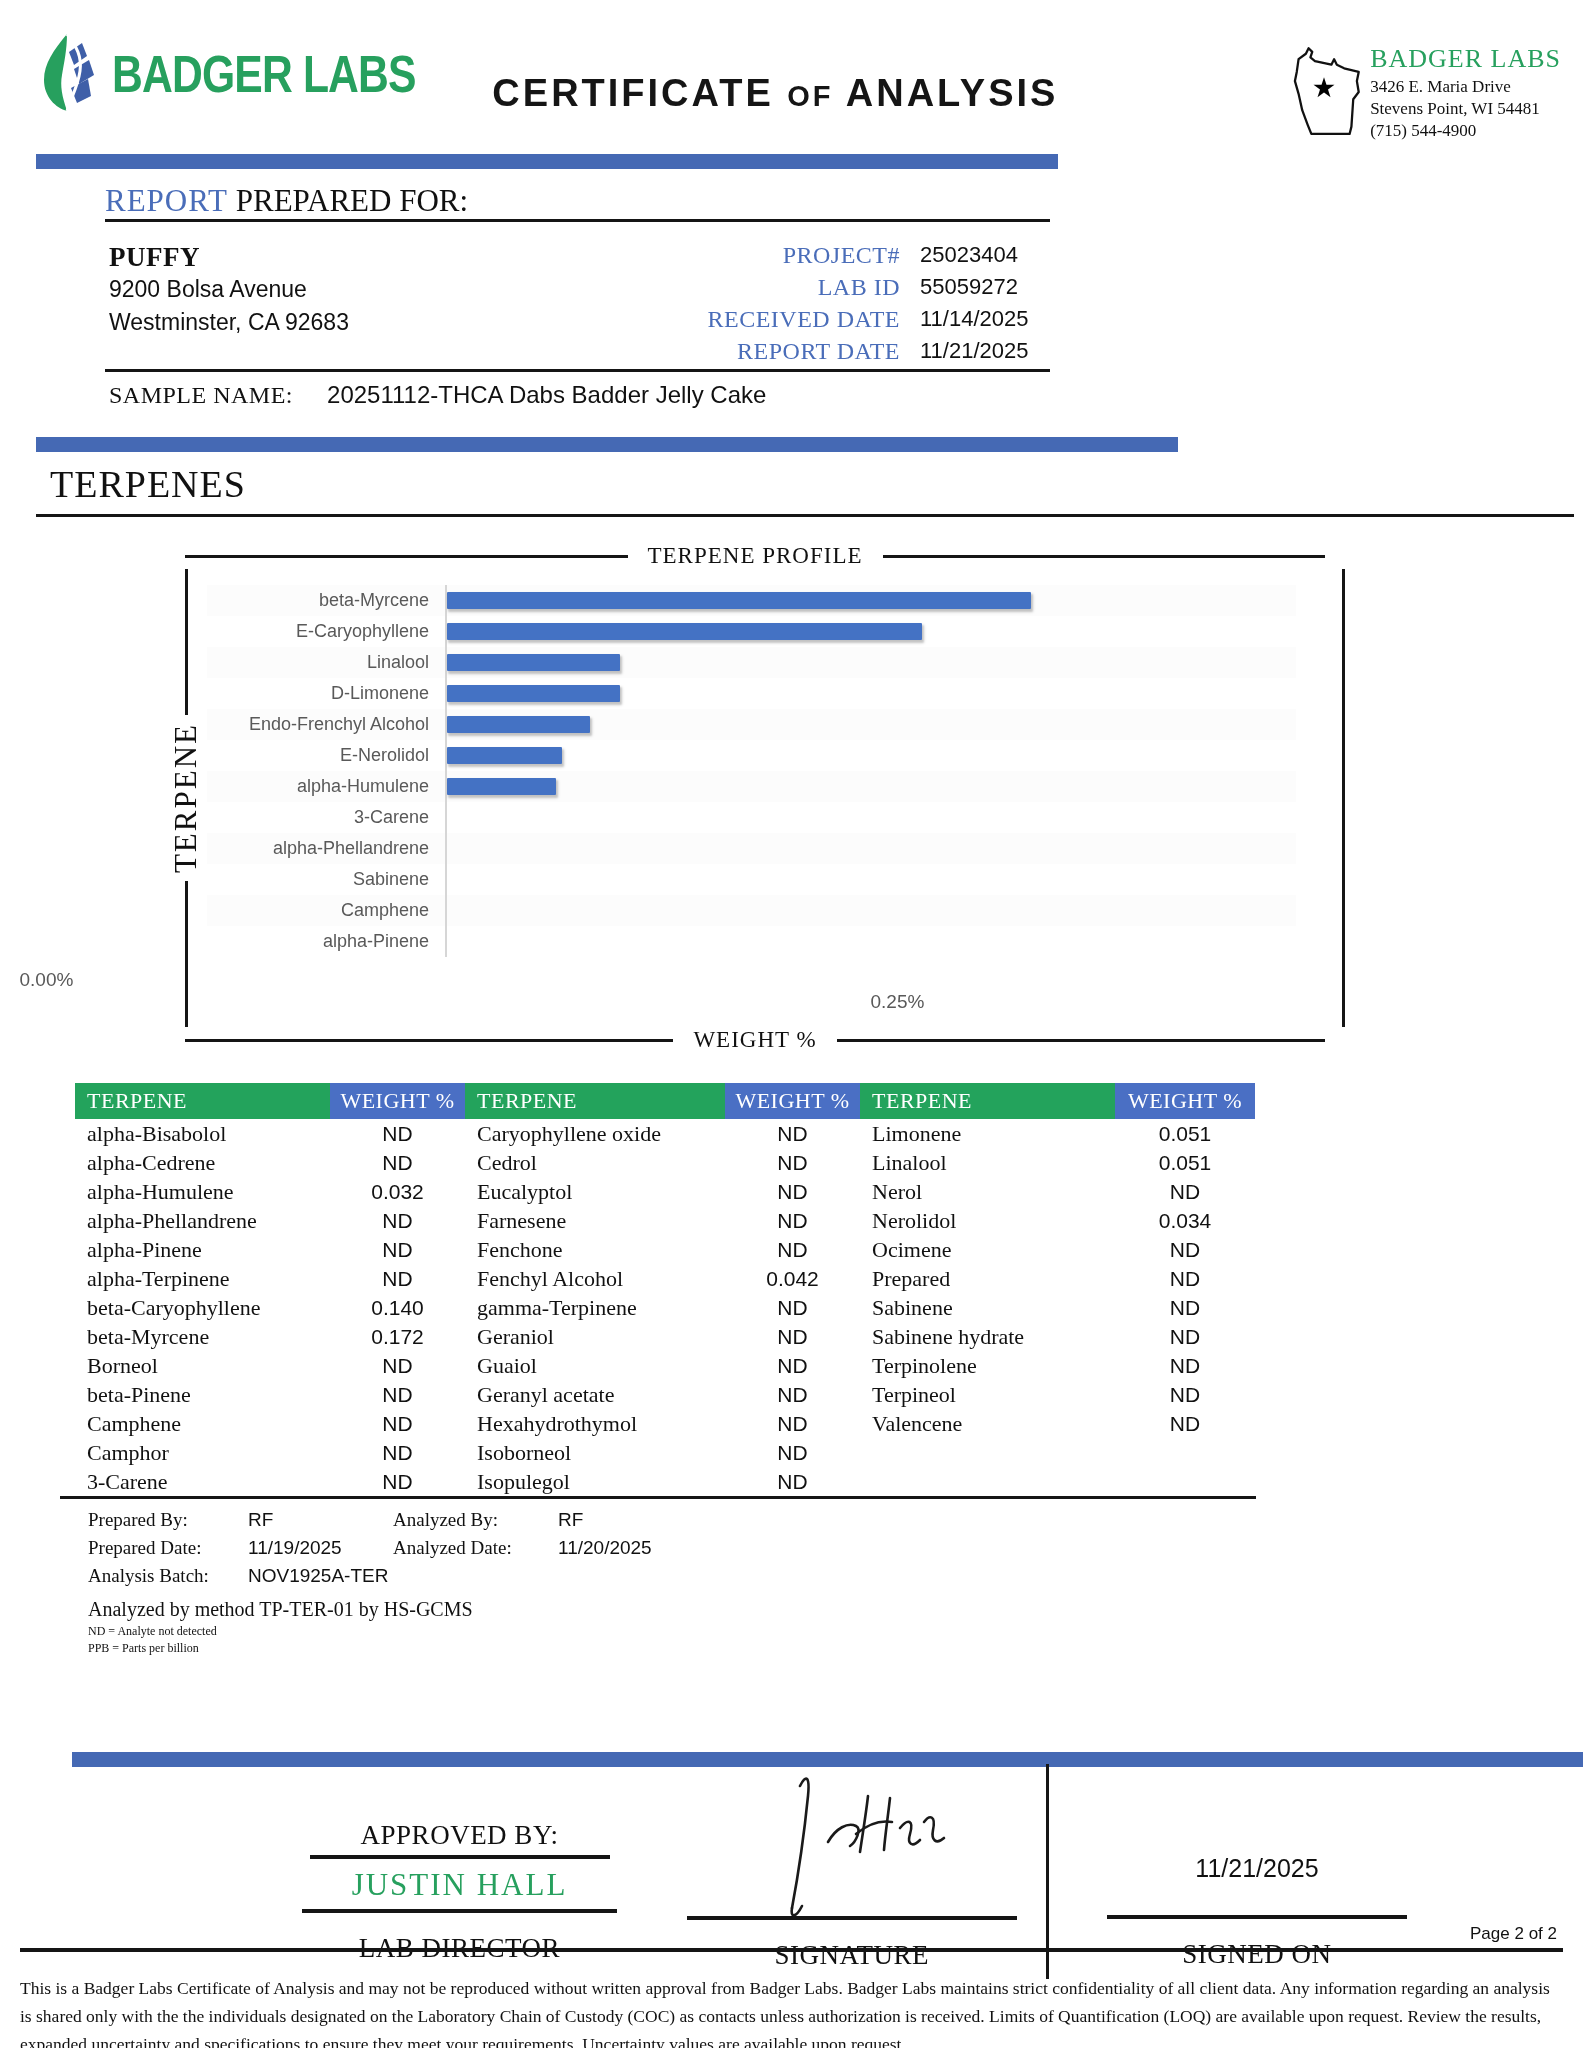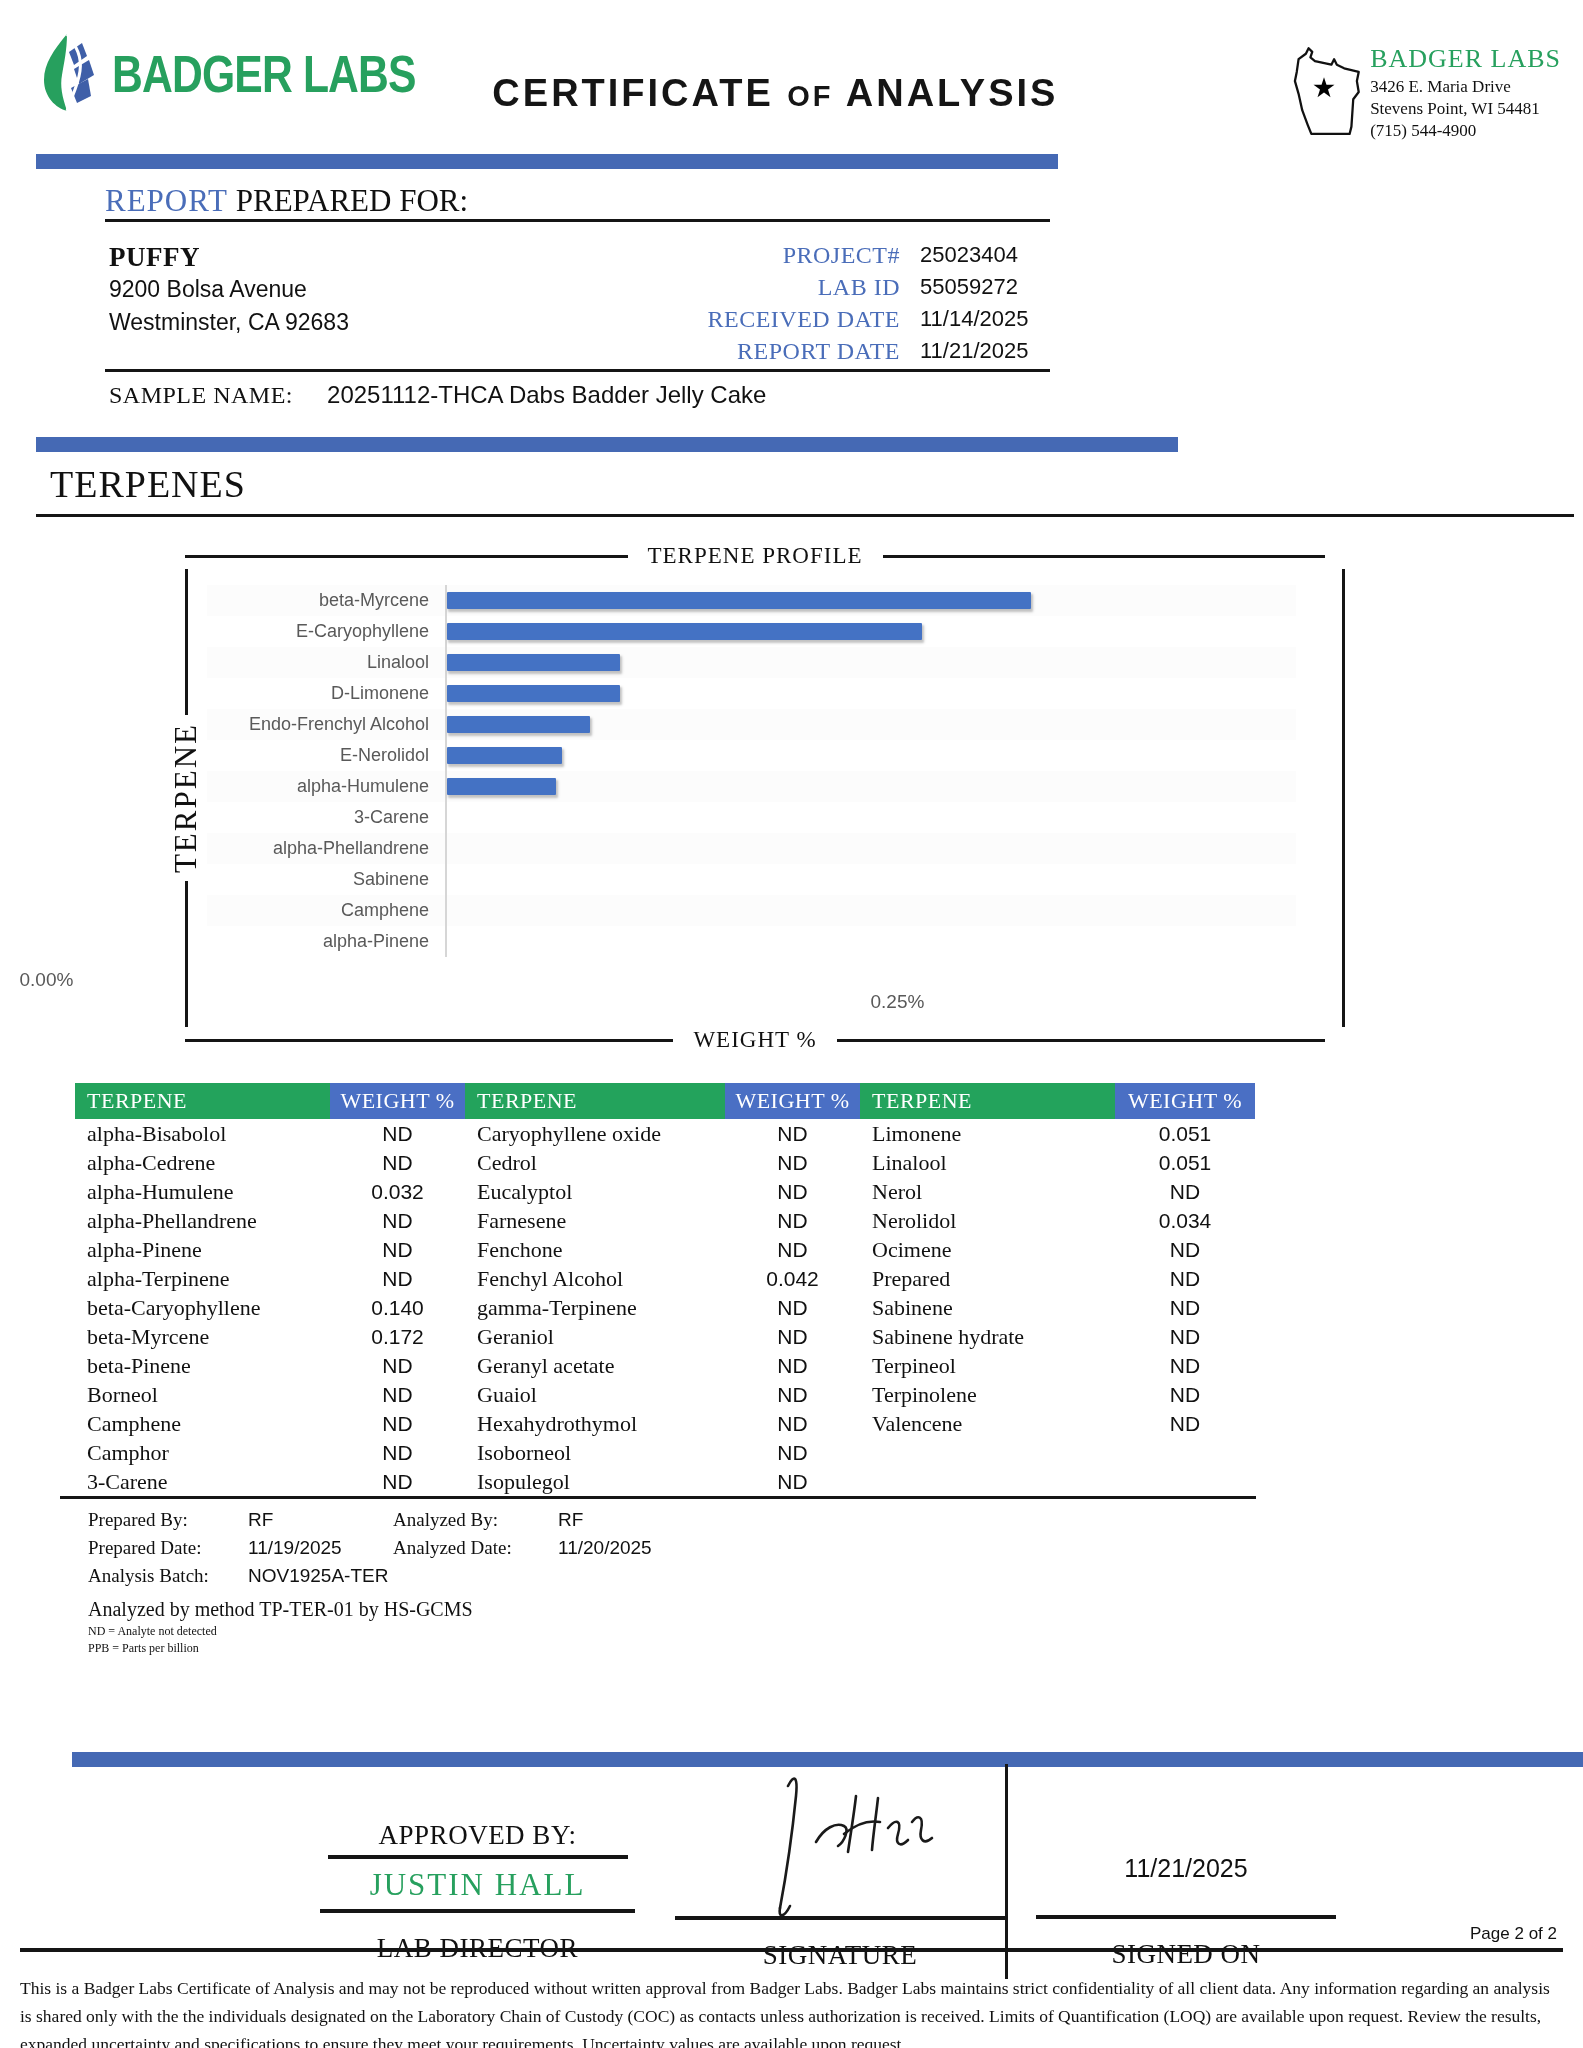--- a/index.html
+++ b/index.html
@@ -79,21 +79,21 @@
   
   .ainfo{margin:10px 0 0 88px;font-size:20px;}
   .ainfo-grid{display:grid;grid-template-columns:160px 145px 165px auto;row-gap:6px;}
   .ainfo .lab{font-size:19px;}
   .ainfo .val{font-family:"Liberation Sans",sans-serif;font-size:19px;}
   .ainfo-batch{display:grid;grid-template-columns:160px auto;margin-top:6px;}
   .ainfo-notes{margin-top:8px;line-height:1.4;font-size:20px;}
   .ainfo-notes .small{font-size:12px;}
 
   
-  .approval{position:absolute;top:1782px;left:310px;width:1135px;display:flex;align-items:flex-start;}
+  .approval{position:absolute;top:1782px;left:292px;width:1135px;display:flex;align-items:flex-start;justify-content:space-between;}
   .appr-col{display:flex;flex-direction:column;}
   .col-approved{width:335px;align-items:center;}
   .approved-label{font-size:27px;letter-spacing:.5px;margin-top:38px;}
   .appr-uline{width:300px;border-top:4px solid #151515;margin-top:4px;}
   .approver{color:var(--accent_green,#27a05e);font-size:31px;letter-spacing:2px;margin-top:8px;}
   .sigline{width:100%;border-top:4px solid #151515;margin-top:6px;}
   .col-label{font-size:27px;letter-spacing:.5px;text-align:center;margin-top:20px;}
   .col-signature{width:330px;margin-left:30px;align-items:center;}
   .sig-area{height:128px;width:100%;position:relative;}
   .sig-area svg{position:absolute;left:85px;top:-14px;}
@@ -350,33 +350,33 @@
         </tr>
         <tr>
           <td class="tname">beta-Myrcene</td>
           <td class="tval">0.172</td>
           <td class="tname">Geraniol</td>
           <td class="tval">ND</td>
           <td class="tname">Sabinene hydrate</td>
           <td class="tval">ND</td>
         </tr>
         <tr>
+          <td class="tname">Borneol</td>
+          <td class="tval">ND</td>
+          <td class="tname">Guaiol</td>
+          <td class="tval">ND</td>
+          <td class="tname">Terpinolene</td>
+          <td class="tval">ND</td>
+        </tr>
+        <tr>
           <td class="tname">beta-Pinene</td>
           <td class="tval">ND</td>
           <td class="tname">Geranyl acetate</td>
           <td class="tval">ND</td>
           <td class="tname">Terpineol</td>
-          <td class="tval">ND</td>
-        </tr>
-        <tr>
-          <td class="tname">Borneol</td>
-          <td class="tval">ND</td>
-          <td class="tname">Guaiol</td>
-          <td class="tval">ND</td>
-          <td class="tname">Terpinolene</td>
           <td class="tval">ND</td>
         </tr>
         <tr>
           <td class="tname">Camphene</td>
           <td class="tval">ND</td>
           <td class="tname">Hexahydrothymol</td>
           <td class="tval">ND</td>
           <td class="tname">Valencene</td>
           <td class="tval">ND</td>
         </tr>

